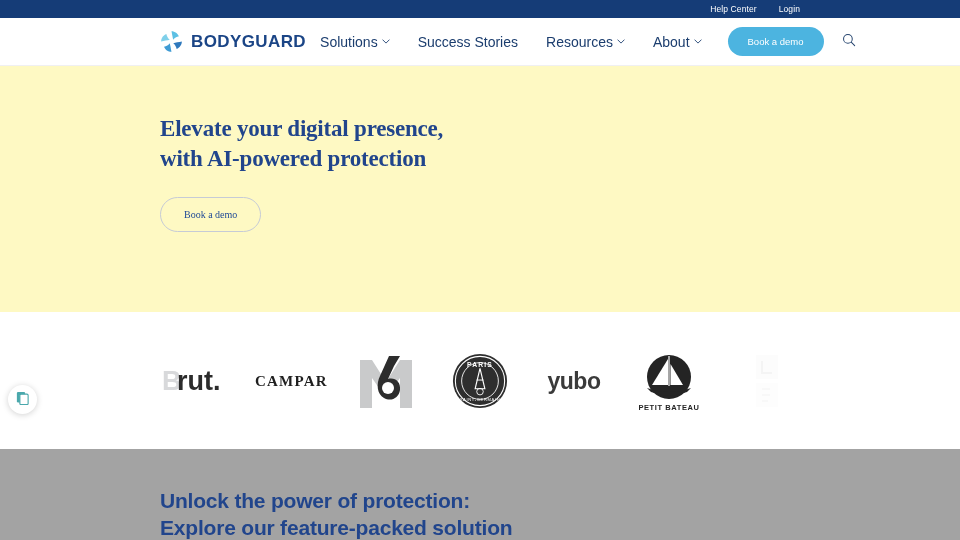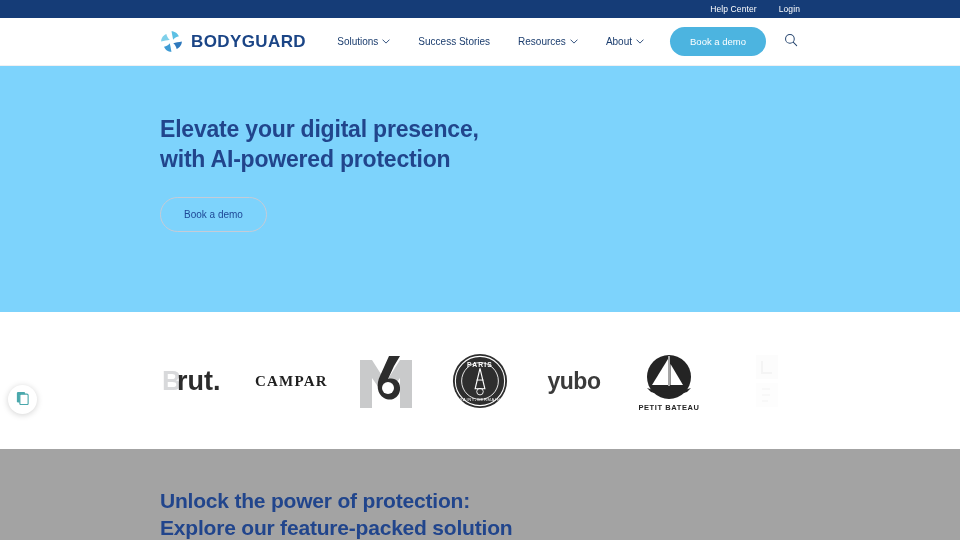--- a/index.html
+++ b/index.html
@@ -31,43 +31,44 @@
   .brand { display:flex; align-items:center; gap:8px; cursor:pointer; }
   .brand-mark { width:23px; height:23px; display:block; }
   .brand-text {
     font-size:17px; font-weight:700; color:#1b4586;
     letter-spacing:.4px;
   }
 
   .nav { margin-left:auto; display:flex; align-items:center; gap:0; }
   .nav-item {
     display:flex; align-items:center; gap:4px;
-    font-size:10px; color:#1b3d6e; font-weight:500;
+    font-size:14px; color:#1b3d6e; font-weight:500;
     padding:0 14px; white-space:nowrap; cursor:pointer;
     text-decoration:none;
   }
   .chev { width:8px; height:5px; display:block; }
 
   .demo-btn {
     background:#4cb4e0; color:#ffffff;
     font-size:9.5px; font-weight:500;
     border:none; border-radius:999px;
     padding:9px 20px; margin-left:12px; cursor:pointer;
     white-space:nowrap; font-family:inherit;
   }
   .search-btn {
     margin-left:16px; width:18px; height:18px;
     background:none; border:none; cursor:pointer;
     display:flex; align-items:center; justify-content:center; padding:0;
   }
 
   
   .hero {
-    background:#7dd3fc; height:246px;
+    background:#fef9c3; height:246px;
     padding:48px 111px 0 160px;
+    font-family:Liberation Serif, serif;
   }
   .hero-title {
     font-size:23px; font-weight:700; color:#21458c;
     line-height:1.32; letter-spacing:-.2px;
     max-width:420px; white-space:pre-line;
   }
   .hero-sub {
     margin-top:22px; max-width:312px;
     font-size:9.5px; line-height:1.58; color:#5e6268;
   }

